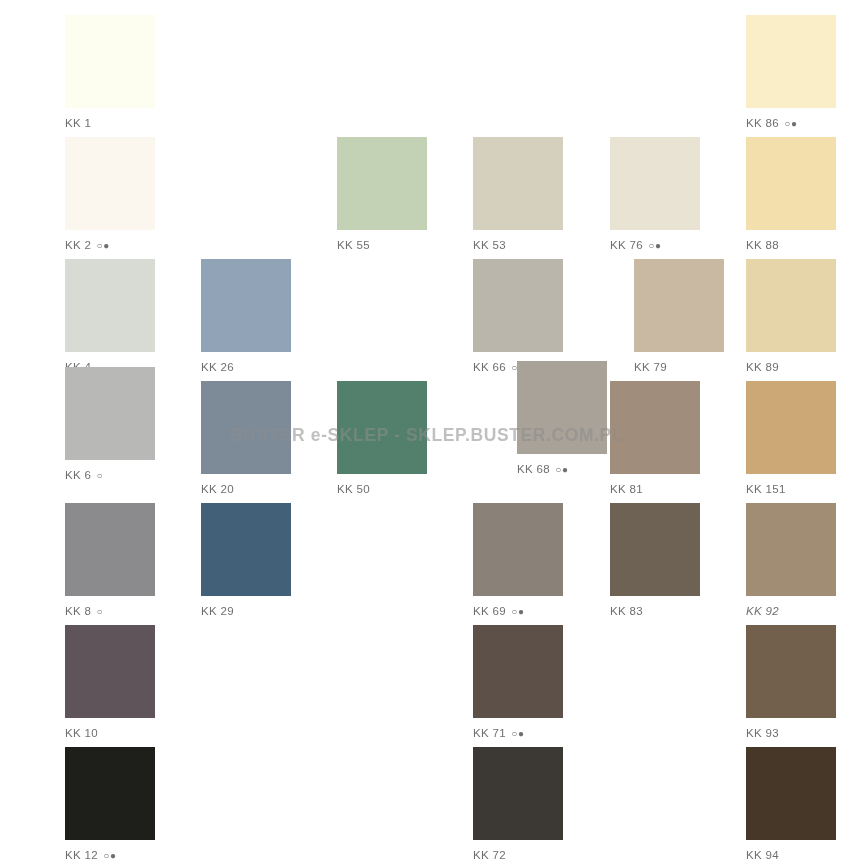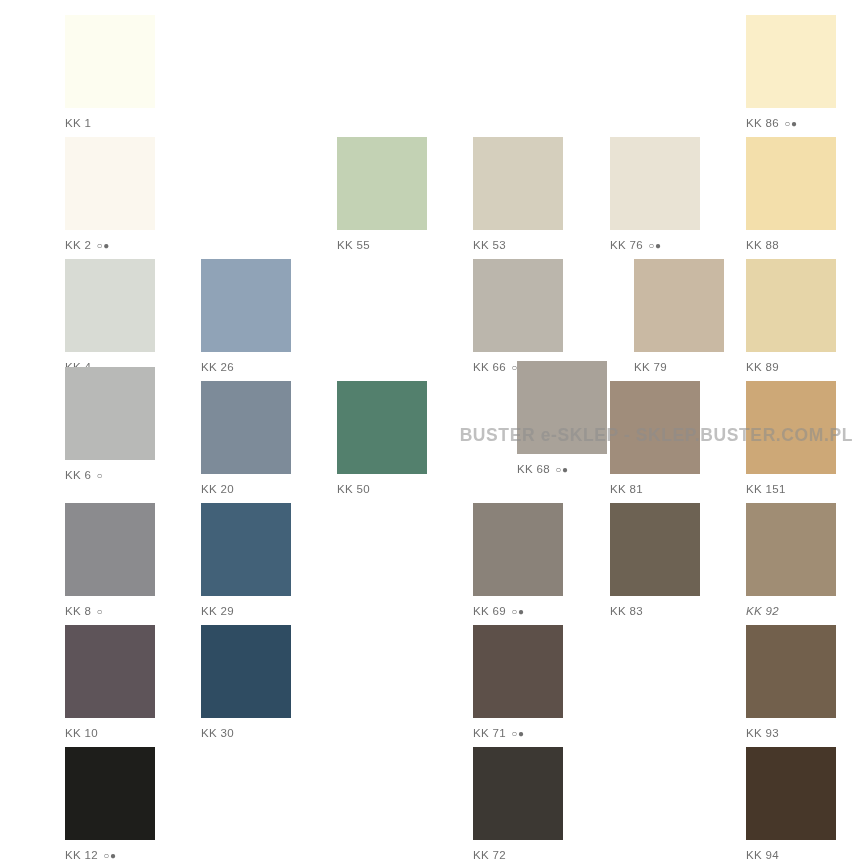--- a/index.html
+++ b/index.html
@@ -50,21 +50,21 @@
     font-size: 10px;
     margin-left: 2px;
     color: #6f6f6f;
   }
 
   #watermark {
     position: absolute;
     left: 0;
     top: 425px;
     width: 853px;
-    text-align: right;
+    text-align: center;
     font-size: 17.5px;
     line-height: 20px;
     font-weight: bold;
     letter-spacing: 0.6px;
     color: rgba(140, 140, 140, 0.55);
     pointer-events: none;
     white-space: nowrap;
     font-family: "Liberation Sans", sans-serif;
   }
 </style>
@@ -162,24 +162,20 @@
       <div class="swatch-label"><span>KK 83</span></div>
     </div>
     <div class="swatch-cell" style="left: 746px; top: 503px; font-style: italic;">
       <span class="swatch-chip" style="background: rgb(160, 141, 116);"></span>
       <div class="swatch-label"><span>KK 92</span></div>
     </div>
     <div class="swatch-cell" style="left: 65px; top: 625px;">
       <span class="swatch-chip" style="background: rgb(94, 84, 89);"></span>
       <div class="swatch-label"><span>KK 10</span></div>
     </div>
-    <div class="swatch-cell" style="left: 201px; top: 625px;">
-      <span class="swatch-chip" style="background: rgb(47, 76, 98);"></span>
-      <div class="swatch-label"><span>KK 30</span></div>
-    </div>
     <div class="swatch-cell" style="left: 473px; top: 625px;">
       <span class="swatch-chip" style="background: rgb(93, 80, 73);"></span>
       <div class="swatch-label"><span>KK 71</span><span class="marks"> ○●</span></div>
     </div>
     <div class="swatch-cell" style="left: 746px; top: 625px;">
       <span class="swatch-chip" style="background: rgb(114, 96, 76);"></span>
       <div class="swatch-label"><span>KK 93</span></div>
     </div>
     <div class="swatch-cell" style="left: 65px; top: 747px;">
       <span class="swatch-chip" style="background: rgb(30, 30, 27);"></span>

